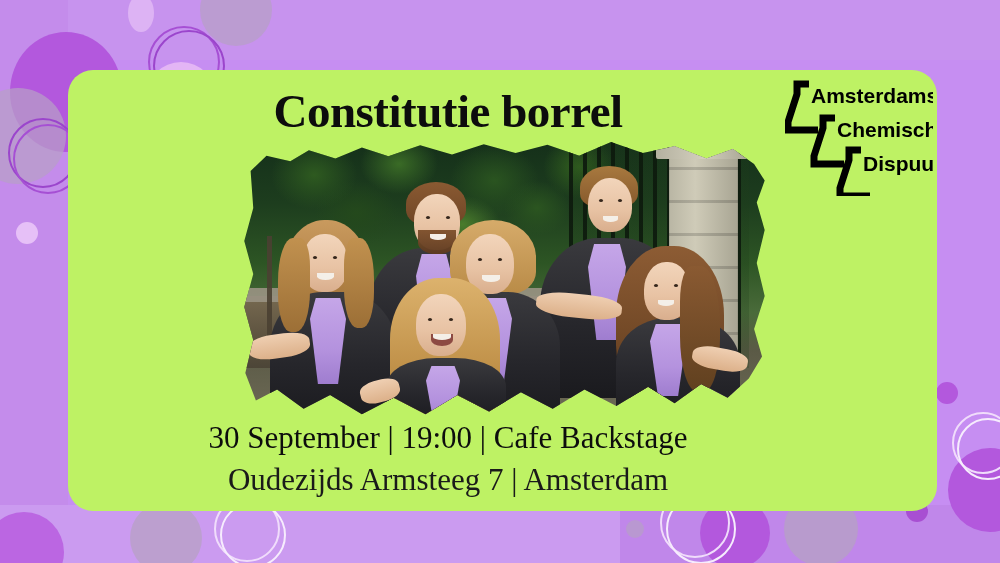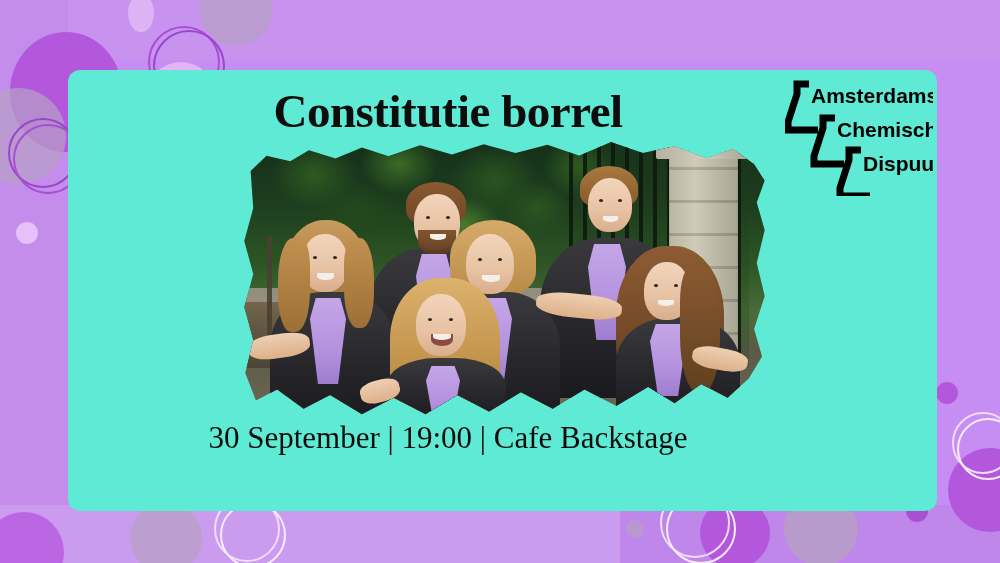--- a/index.html
+++ b/index.html
@@ -18,22 +18,22 @@
   .ring{position:absolute;border-radius:50%;background:transparent;pointer-events:none;}
 
   
   .band{position:absolute;pointer-events:none;}
 
   
   #card{
     position:absolute;
     left:68px;top:70px;
     width:869px;height:441px;
-    background:#5eead4;
-    border-radius:12px;
+    background:#bef264;
+    border-radius:25px;
     overflow:hidden;
   }
 
   
   #title{
     position:absolute;
     left:0;top:14px;width:760px;
     text-align:center;
     font-family:"Liberation Serif", serif;
     font-weight:bold;
@@ -356,16 +356,17 @@
         </div>
 
         <div class="arm" style="left:8px;top:192px;width:62px;height:24px;transform:rotate(-8deg);"></div>
         <div class="arm" style="left:296px;top:152px;width:86px;height:24px;transform:rotate(6deg);"></div>
         <div class="arm" style="left:452px;top:206px;width:56px;height:22px;transform:rotate(10deg);"></div>
         <div class="arm" style="left:120px;top:238px;width:40px;height:22px;transform:rotate(-14deg);"></div>
       </div>
     </div>
 
     <div id="line1">30 September | 19:00 | Cafe Backstage</div>
+    <div id="line2">Oudezijds Armsteeg 7 | Amsterdam</div>
 
   </div>
 
 </div>
 
 </body></html>

